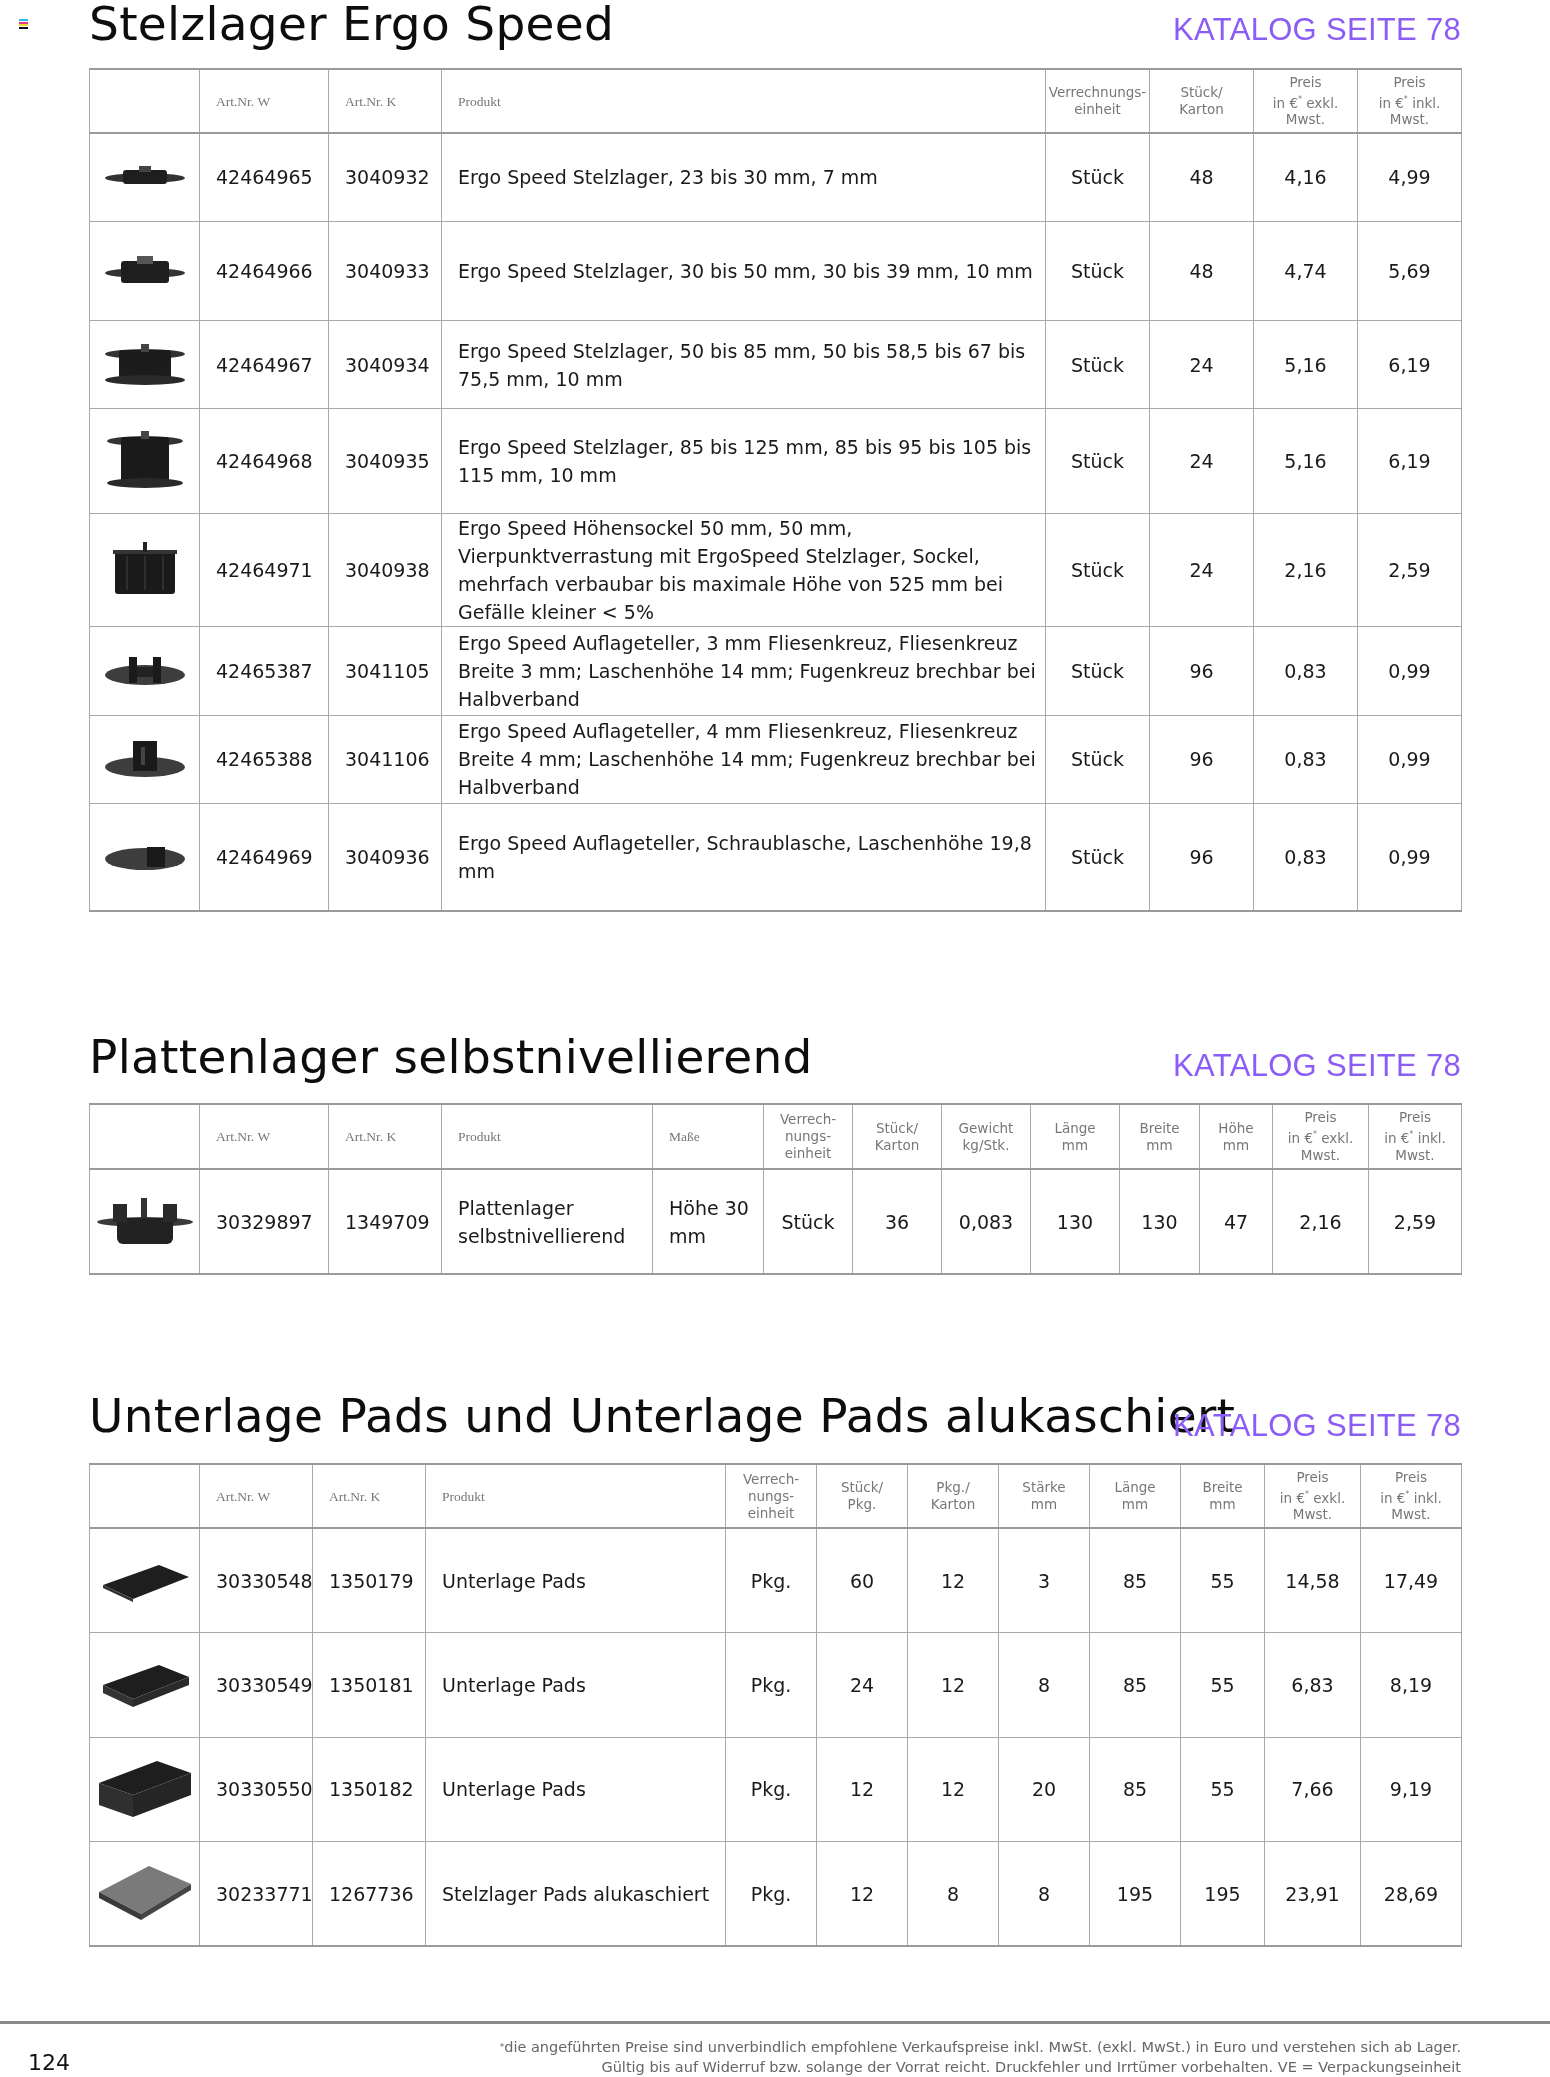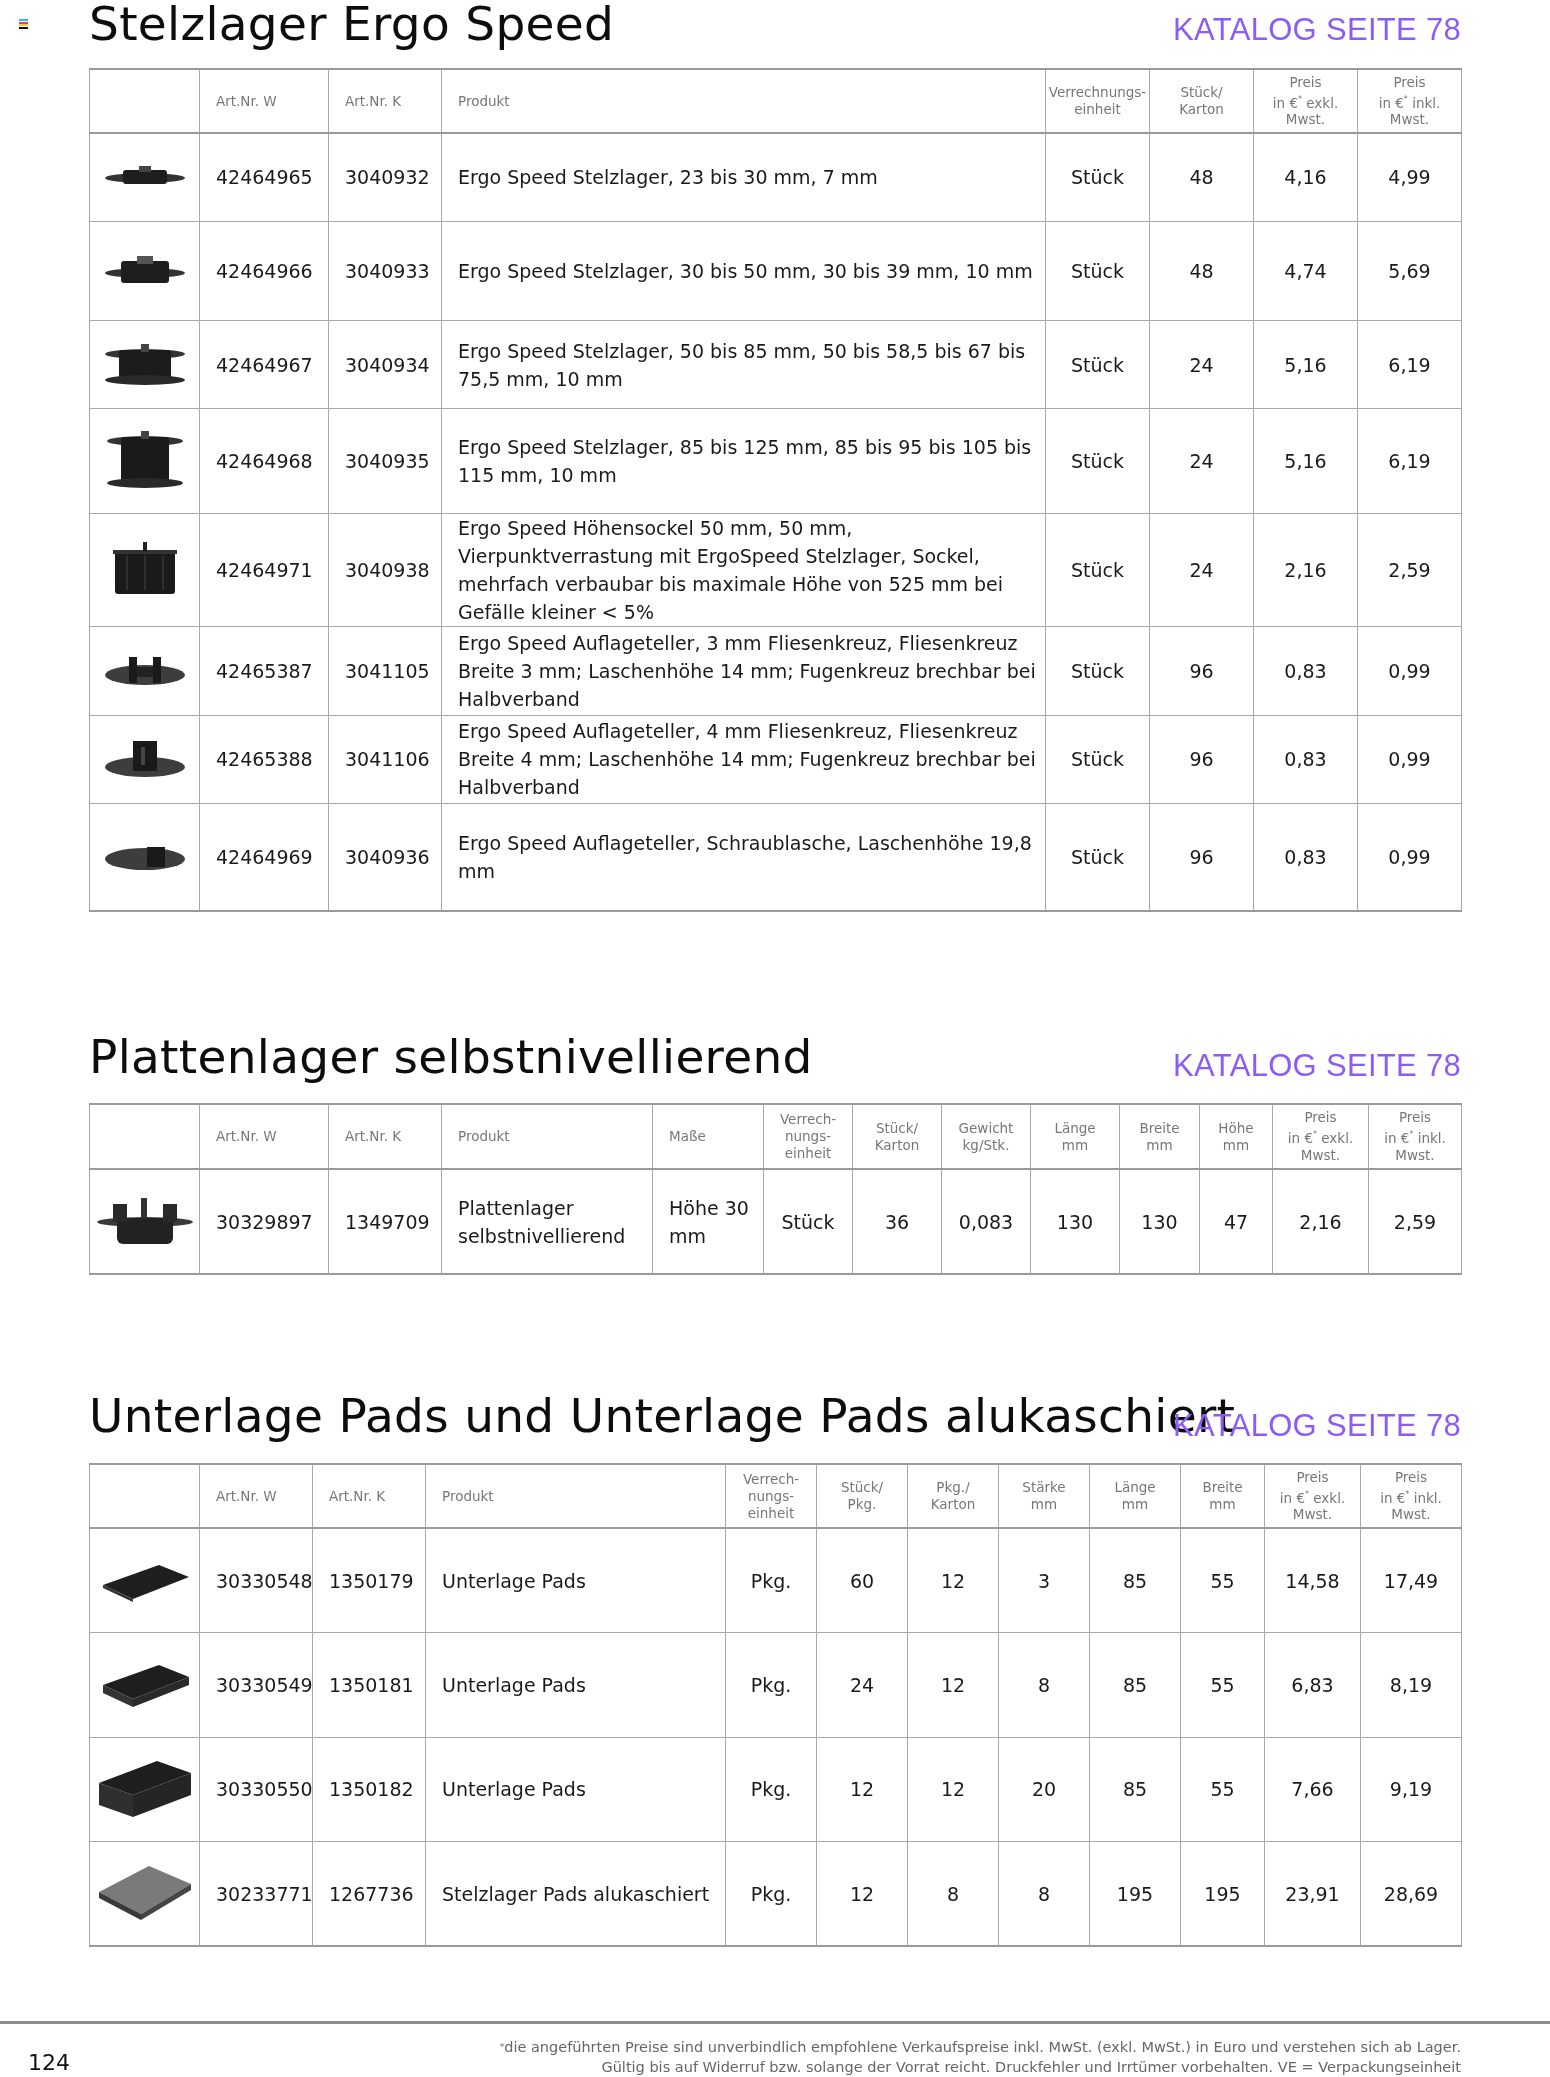--- a/index.html
+++ b/index.html
@@ -21,21 +21,21 @@
 
   table.cat {
     position: absolute; left: 89px; width: 1372px; border-collapse: collapse;
     table-layout: fixed; border-top: 2px solid #9a9a9a; border-bottom: 2px solid #9a9a9a;
   }
   table.cat th, table.cat td { border: 1px solid #a8a8a8; }
   table.cat th {
     font-weight: 400; color: #777; font-size: 13.5px; line-height: 17px;
     text-align: center; vertical-align: middle; padding: 0 2px;
   }
-  table.cat th.left { text-align: left; padding-left: 16px; }
+  table.cat th.left { text-align: left; padding-left: 16px; font-family: Liberation Serif, serif; }
   table.cat thead tr { border-bottom: 2px solid #9a9a9a; }
   table.cat td {
     font-size: 19px; color: #1a1a1a; vertical-align: middle; text-align: center;
     line-height: 28px;
   }
   table.cat td.left { text-align: left; padding-left: 16px; padding-right: 8px; }
   table.cat td.img { padding: 0; }
   .thumb { display: block; margin: 0 auto; }
 
   .footer-rule { position: absolute; left: 0; top: 2021px; width: 1550px; height: 3px; background: #8a8a8a; }

